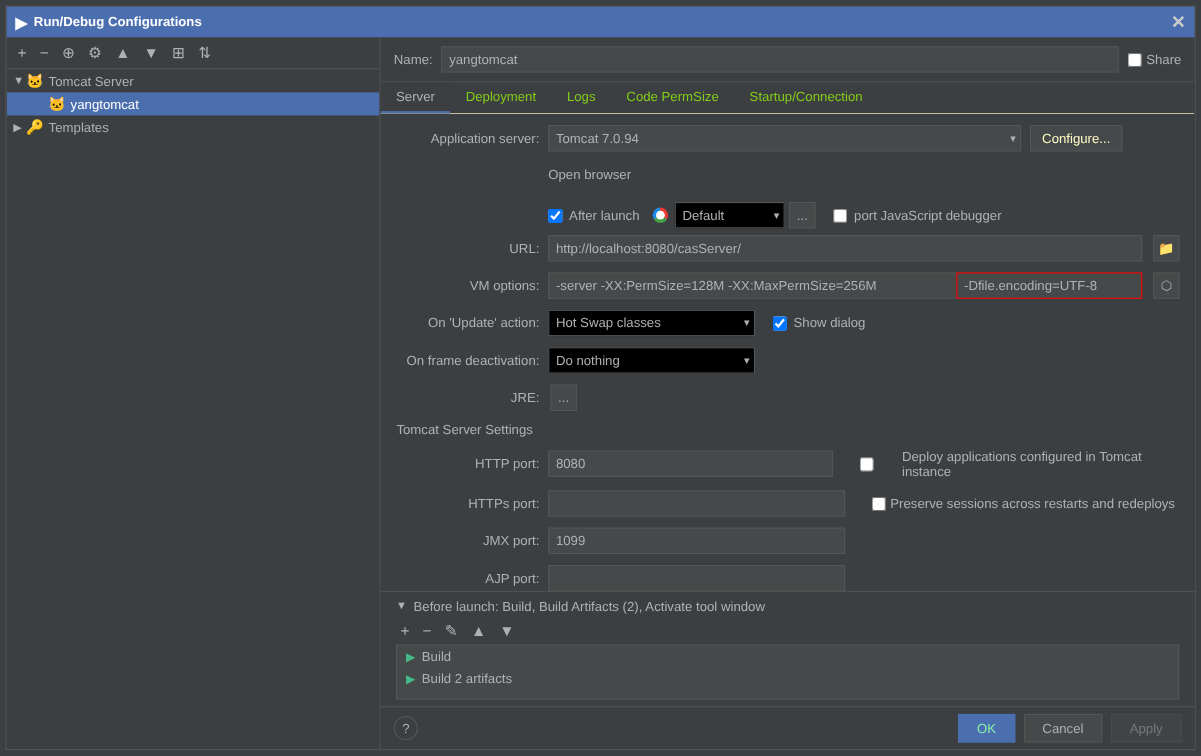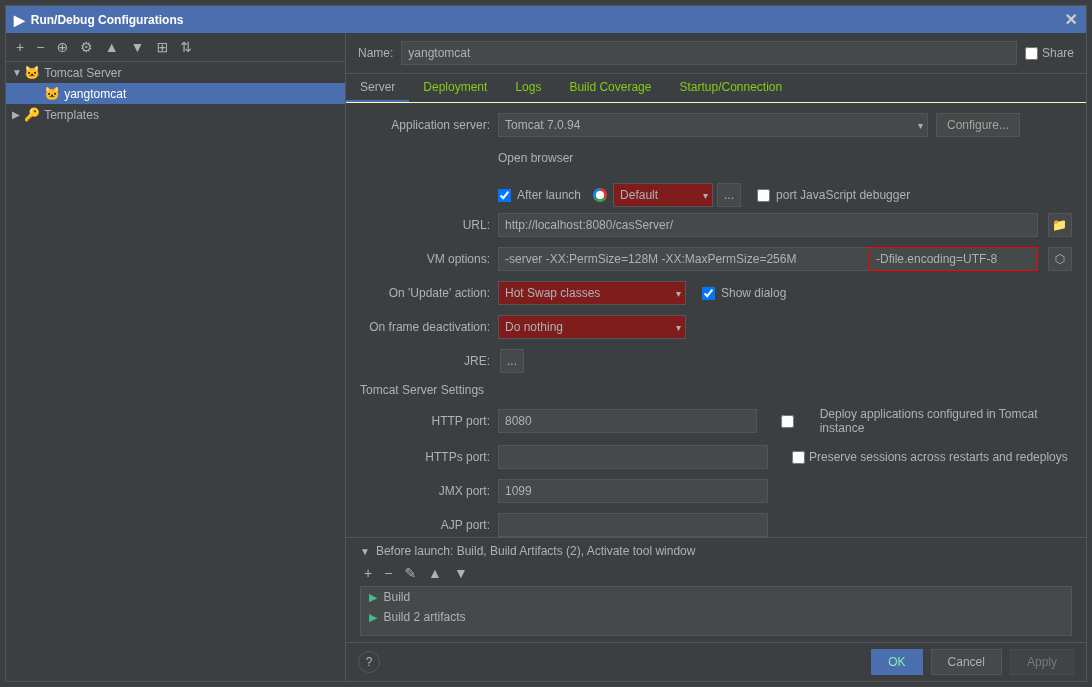--- a/index.html
+++ b/index.html
@@ -26,30 +26,30 @@
     .share-checkbox { display: flex; align-items: center; gap: 4px; color: #afb1b3; margin-left: auto; }
     .share-checkbox input { margin: 0; }
     .tabs { display: flex; border-bottom: 1px solid #fef9c3; flex-shrink: 0; background: #3c3f41; }
     .tab { padding: 6px 14px; color: #84cc16; cursor: pointer; border-bottom: 2px solid transparent; font-size: 12px; }
     .tab.active { color: #afb1b3; border-bottom: 2px solid #4b6eaf; background: #3c3f41; }
     .content-area { flex: 1; overflow-y: auto; padding: 10px 14px; background: #3c3f41; }
     .form-row { display: flex; align-items: center; margin-bottom: 10px; gap: 8px; }
     .form-label { color: #afb1b3; min-width: 130px; text-align: right; font-size: 12px; }
     .section-label { color: #afb1b3; font-size: 12px; margin-bottom: 8px; margin-top: 4px; }
     .server-select { background: #45494a; border: 1px solid #555; color: #afb1b3; padding: 2px 6px; height: 24px; flex: 1; max-width: 430px; font-size: 12px; }
-    .configure-btn { background: #45494a; border: 1px solid #555; color: #a3a3a3; padding: 3px 10px; cursor: pointer; height: 24px; font-size: 12px; }
+    .configure-btn { background: #45494a; border: 1px solid #555; color: #fef9c3; padding: 3px 10px; cursor: pointer; height: 24px; font-size: 12px; }
     .checkbox-row { display: flex; align-items: center; gap: 6px; color: #afb1b3; font-size: 12px; }
     .checkbox-row input { margin: 0; }
     .dots-btn { background: #45494a; border: 1px solid #555; color: #afb1b3; width: 24px; height: 24px; cursor: pointer; display: flex; align-items: center; justify-content: center; font-size: 12px; }
     .url-input { flex: 1; background: #45494a; border: 1px solid #555; color: #afb1b3; padding: 2px 6px; height: 24px; font-size: 12px; }
     .vm-input-container { display: flex; flex: 1; max-width: 600px; }
     .vm-input-main { flex: 1; background: #45494a; border: 1px solid #555; border-right: none; color: #afb1b3; padding: 2px 6px; height: 24px; font-size: 12px; overflow: hidden; }
     .vm-input-highlighted { background: #45494a; border: 1px solid red; color: #afb1b3; padding: 2px 6px; height: 24px; font-size: 12px; white-space: nowrap; }
     .vm-expand-btn { background: #45494a; border: 1px solid #555; color: #afb1b3; width: 24px; height: 24px; cursor: pointer; display: flex; align-items: center; justify-content: center; }
-    .dropdown-select { background: #7f1d1d; border: 1px solid #555; color: #afb1b3; padding: 2px 6px; height: 24px; font-size: 12px; min-width: 130px; }
+    .dropdown-select { background: #000000; border: 1px solid #555; color: #afb1b3; padding: 2px 6px; height: 24px; font-size: 12px; min-width: 130px; }
     .jre-input { flex: 1; max-width: 560px; background: #45494a; border: 1px solid #555; color: #afb1b3; padding: 2px 6px; height: 24px; font-size: 12px; }
     .section-title { color: #afb1b3; font-size: 12px; margin: 8px 0 10px 0; }
     .port-input { width: 270px; background: #45494a; border: 1px solid #555; color: #afb1b3; padding: 2px 6px; height: 24px; font-size: 12px; }
     .port-input-empty { width: 270px; background: #45494a; border: 1px solid #555; color: #afb1b3; padding: 2px 6px; height: 24px; font-size: 12px; }
     .checkbox-label { color: #afb1b3; display: flex; align-items: center; gap: 4px; }
     .bottom-section { flex-shrink: 0; border-top: 1px solid #555; padding: 6px 14px; background: #3c3f41; }
     .before-launch-header { display: flex; align-items: center; gap: 6px; color: #afb1b3; font-size: 12px; margin-bottom: 6px; }
     .triangle { font-size: 10px; }
     .before-launch-toolbar { display: flex; gap: 4px; margin-bottom: 4px; }
     .bl-btn { background: none; border: none; color: #afb1b3; cursor: pointer; padding: 1px 4px; font-size: 14px; }
@@ -123,21 +123,21 @@
         <div class="share-checkbox">
           <input type="checkbox" style="">
           <span>Share</span>
         </div>
       </div>
 
       <div class="tabs">
         <div class="tab active">Server</div>
         <div class="tab">Deployment</div>
         <div class="tab">Logs</div>
-        <div class="tab">Build Coverage</div>
+        <div class="tab">Code PermSize</div>
         <div class="tab">Startup/Connection</div>
       </div>
 
       <div class="content-area">
 
         <div class="form-row">
           <span class="form-label">Application server:</span>
           <div class="select-wrapper" style="flex:1; max-width:430px;">
             <select class="server-select" style="width:100%;">
               <option>Tomcat 7.0.94</option>

